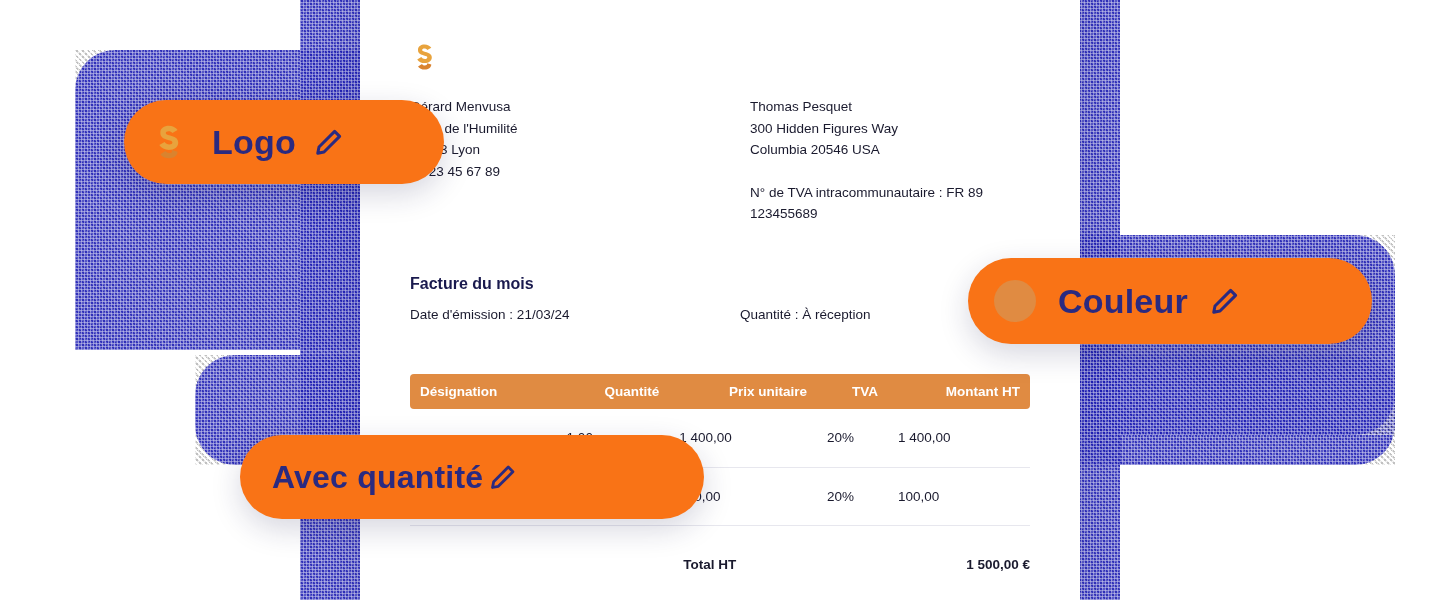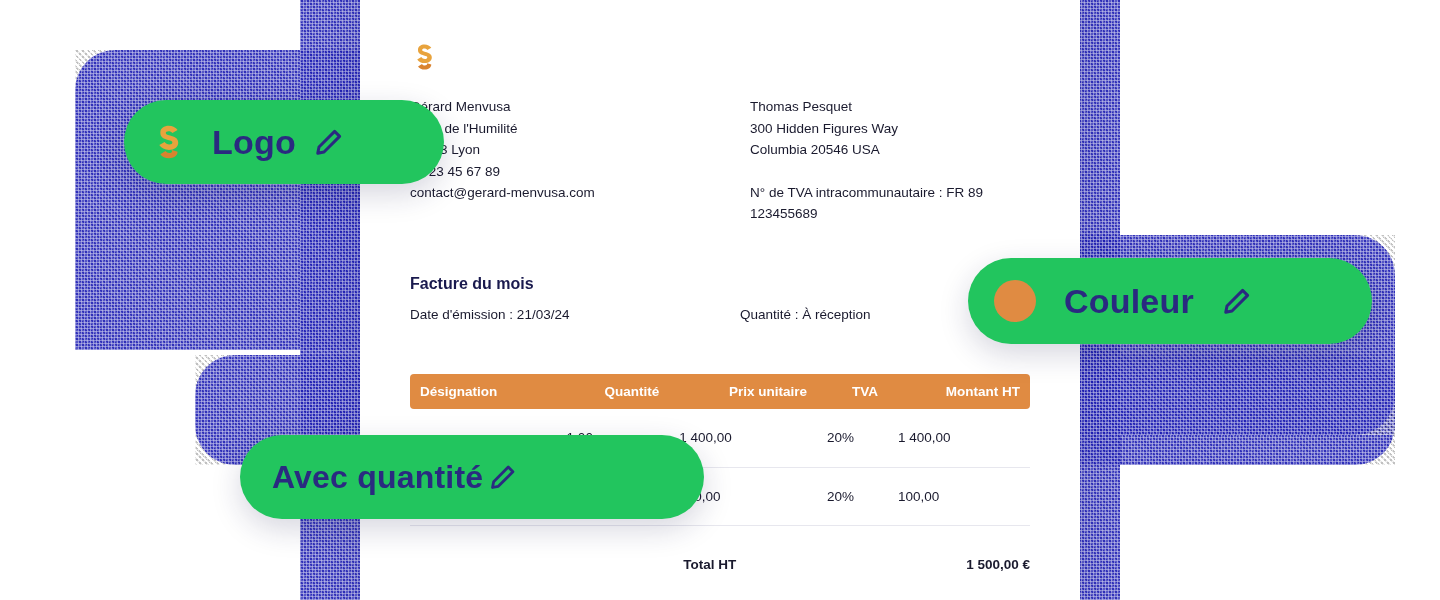--- a/index.html
+++ b/index.html
@@ -145,21 +145,21 @@
     margin-top: 28px;
     font-weight: bold;
     font-size: 13.5px;
     color: #1a1a2e;
   }
   .totals .label { margin-right: 230px; }
 
   
   .pill {
     position: absolute;
-    background: #22c55e;
+    background: #f97316;
     border-radius: 999px;
     display: flex;
     align-items: center;
     box-shadow: 0 10px 30px rgba(25,25,80,.18);
     z-index: 10;
     color: #2a2a80;
     font-weight: bold;
   }
   .pill-label {
     color: #2a2a80;
@@ -176,21 +176,21 @@
     width: 268px; height: 84px;
     padding: 0 26px;
     gap: 18px;
   }
   #pill-logo .pill-label { font-size: 34px; }
 
   #pill-couleur {
     left: 968px; top: 258px;
     width: 352px; height: 86px;
     padding: 0 26px;
-    gap: 28px;
+    gap: 22px;
   }
   #pill-couleur .pill-label { font-size: 34px; }
   .color-dot {
     width: 42px; height: 42px;
     border-radius: 50%;
     background: #e08b42;
     flex: none;
   }
 
   #pill-quantite {
@@ -221,21 +221,20 @@
         <path d="M21.3 24.6c0 3-3 5-6.5 5-3 0-5.5-1.3-6.8-3.2l4-2.4c.7 1 1.7 1.5 2.9 1.5 1.4 0 2.2-.6 2.2-1.4 0-1-.9-1.3-3.3-1.9l7.5 2.4z" fill="#D9832F"></path>
       </svg>
     </div>
 
     <div class="top-row">
       <div class="seller-block">
         <div class="addr-line">Gérard Menvusa</div>
         <div class="addr-line">1 rue de l'Humilité</div>
         <div class="addr-line">69003 Lyon</div>
         <div class="addr-line">01 23 45 67 89</div>
-        <div class="addr-line">contact@gerard-menvusa.com</div>
       </div>
       <div class="buyer-block">
         <div class="addr-line">Thomas Pesquet</div>
         <div class="addr-line">300 Hidden Figures Way</div>
         <div class="addr-line">Columbia 20546 USA</div>
         <div class="spacer-line"></div>
         <div class="addr-line">N° de TVA intracommunautaire : FR 89</div>
         <div class="addr-line">123455689</div>
       </div>
     </div>

